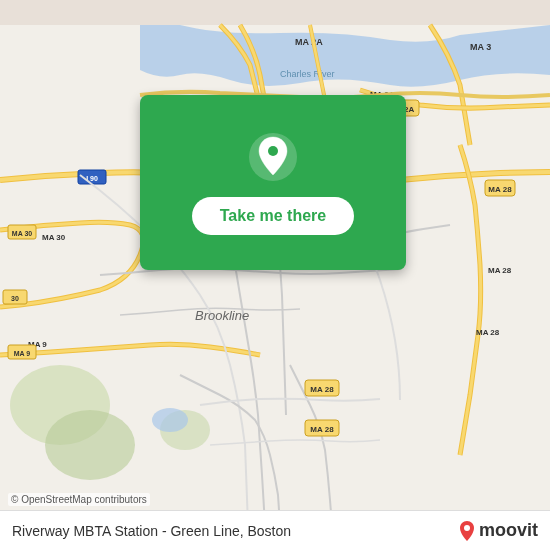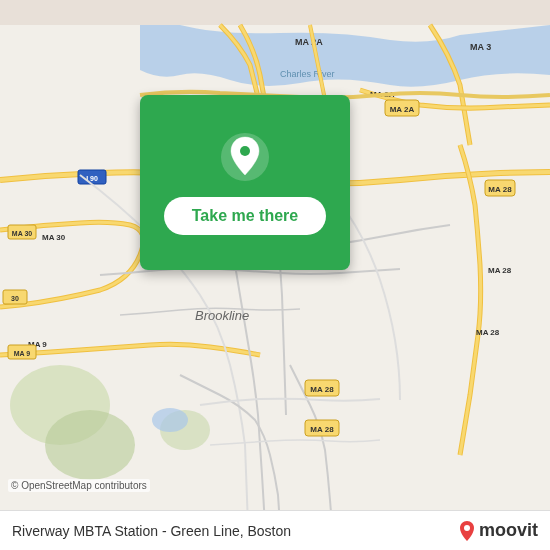--- a/index.html
+++ b/index.html
@@ -23,21 +23,21 @@
       position: absolute;
       top: 0; left: 0;
       width: 100%; height: 100%;
     }
 
     
     #action-card {
       position: absolute;
       top: 95px;
       left: 140px;
-      width: 210px;
+      width: 266px;
       height: 175px;
       background-color: #2ea84f;
       border-radius: 8px;
       display: flex;
       flex-direction: column;
       align-items: center;
       justify-content: center;
       z-index: 10;
       box-shadow: 0 4px 12px rgba(0,0,0,0.3);
     }
@@ -97,21 +97,21 @@
 
     #station-name {
       font-size: 14px;
       color: #333;
       font-weight: 500;
       flex: 1;
     }
 
     #copyright-text {
       position: absolute;
-      bottom: 58px;
+      bottom: 44px;
       left: 8px;
       font-size: 10px;
       color: #555;
       z-index: 15;
       background: rgba(255,255,255,0.7);
       padding: 1px 3px;
       border-radius: 2px;
     }
   </style>
 </head>

